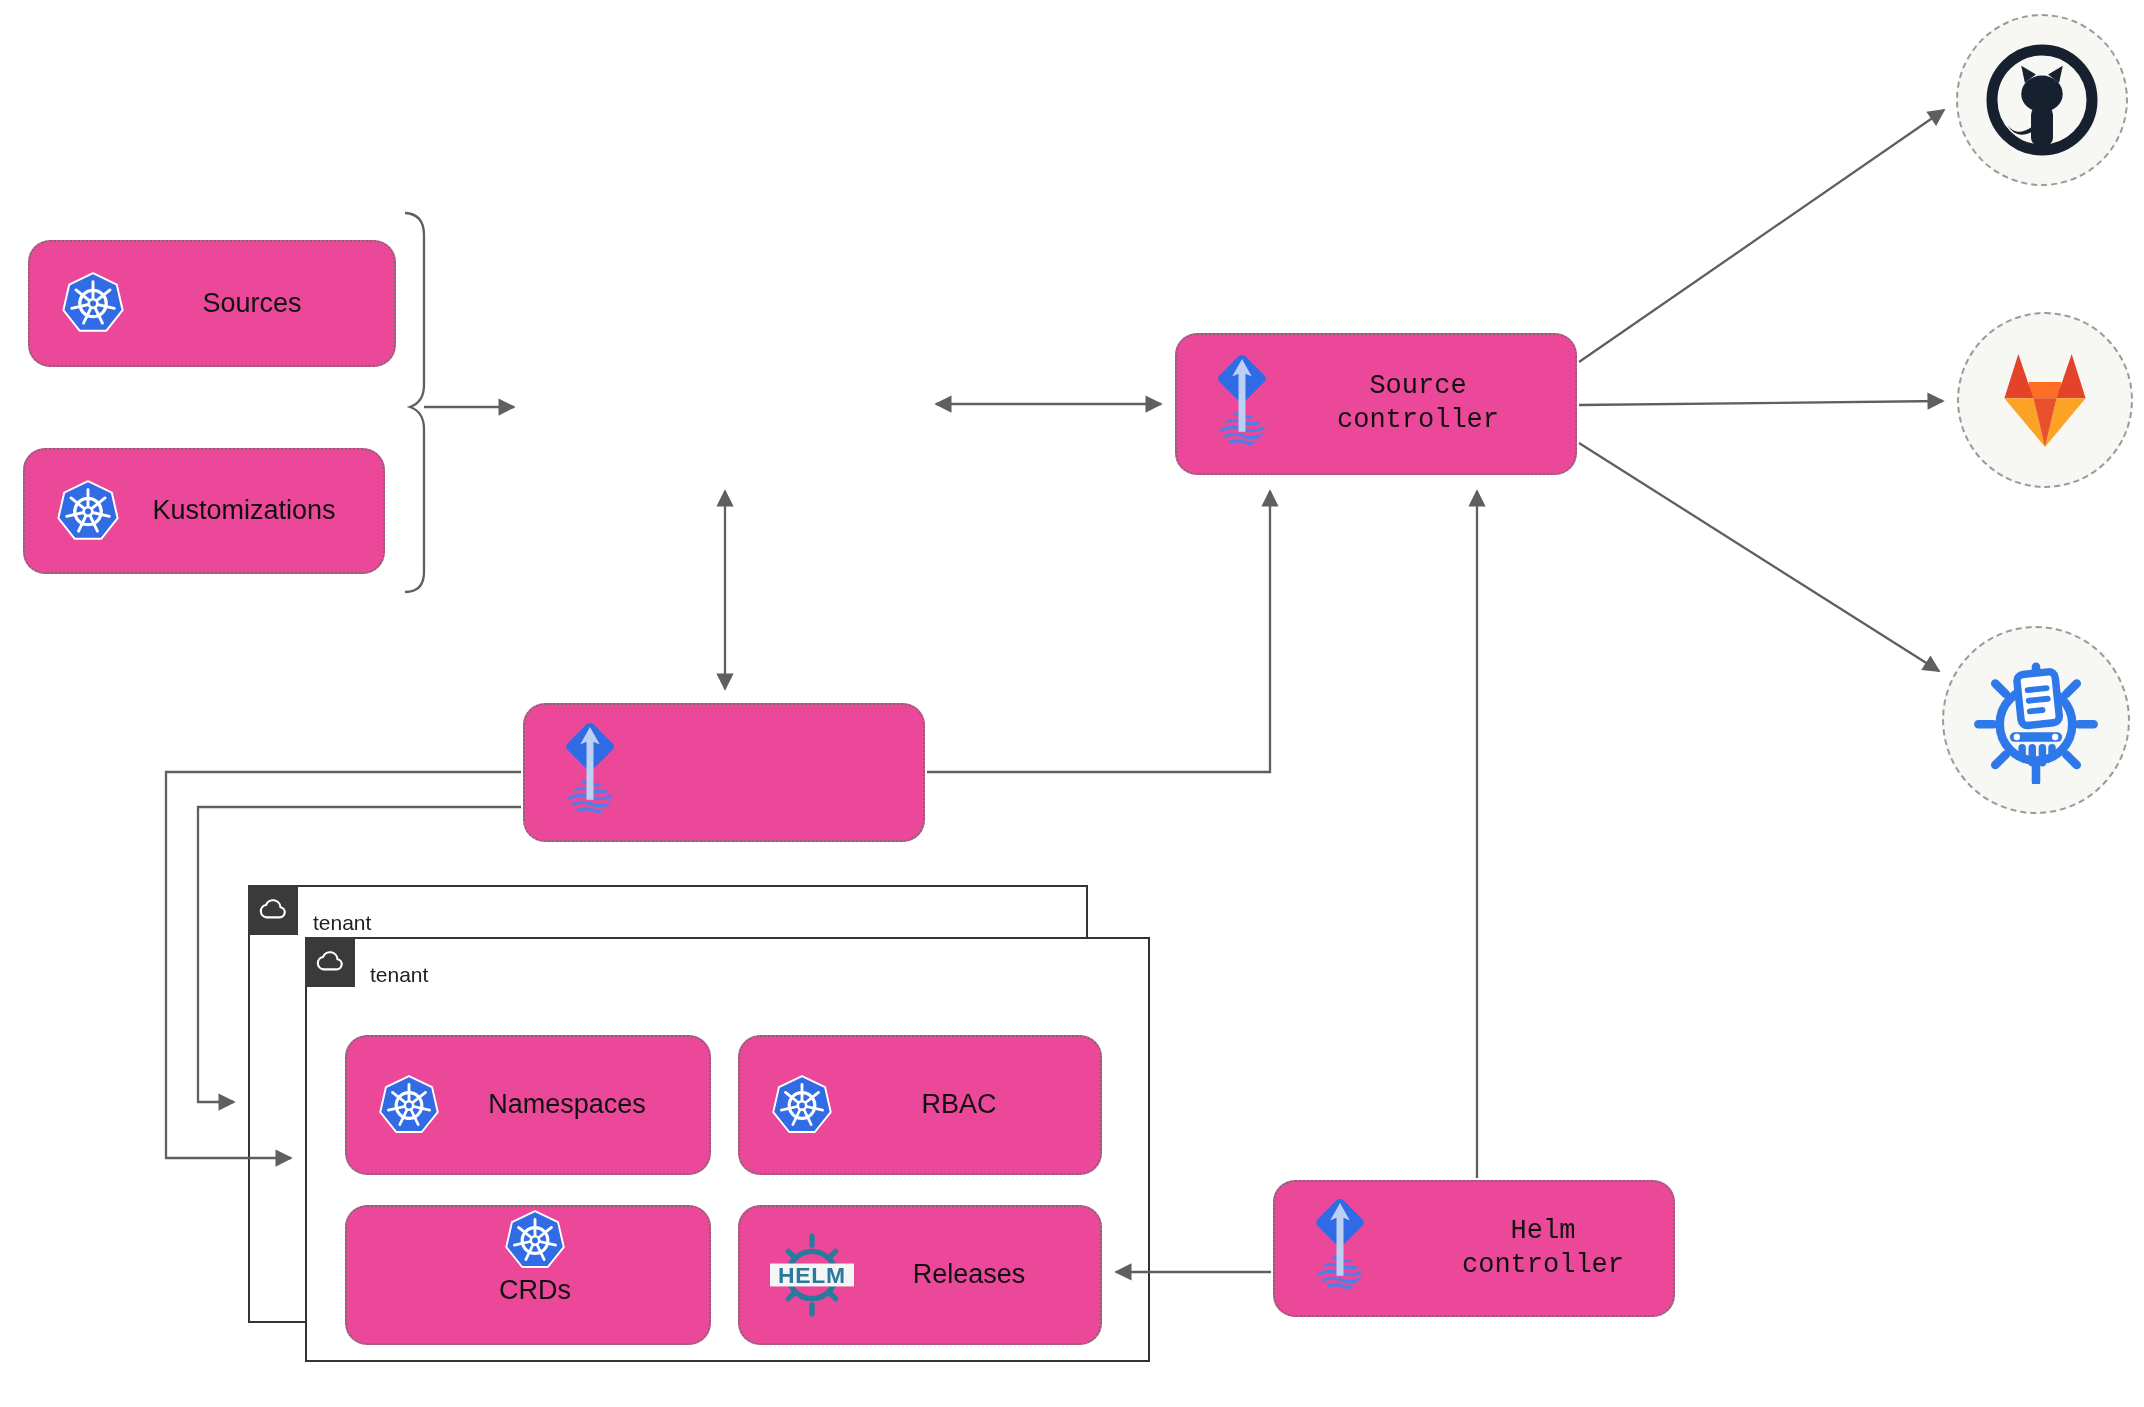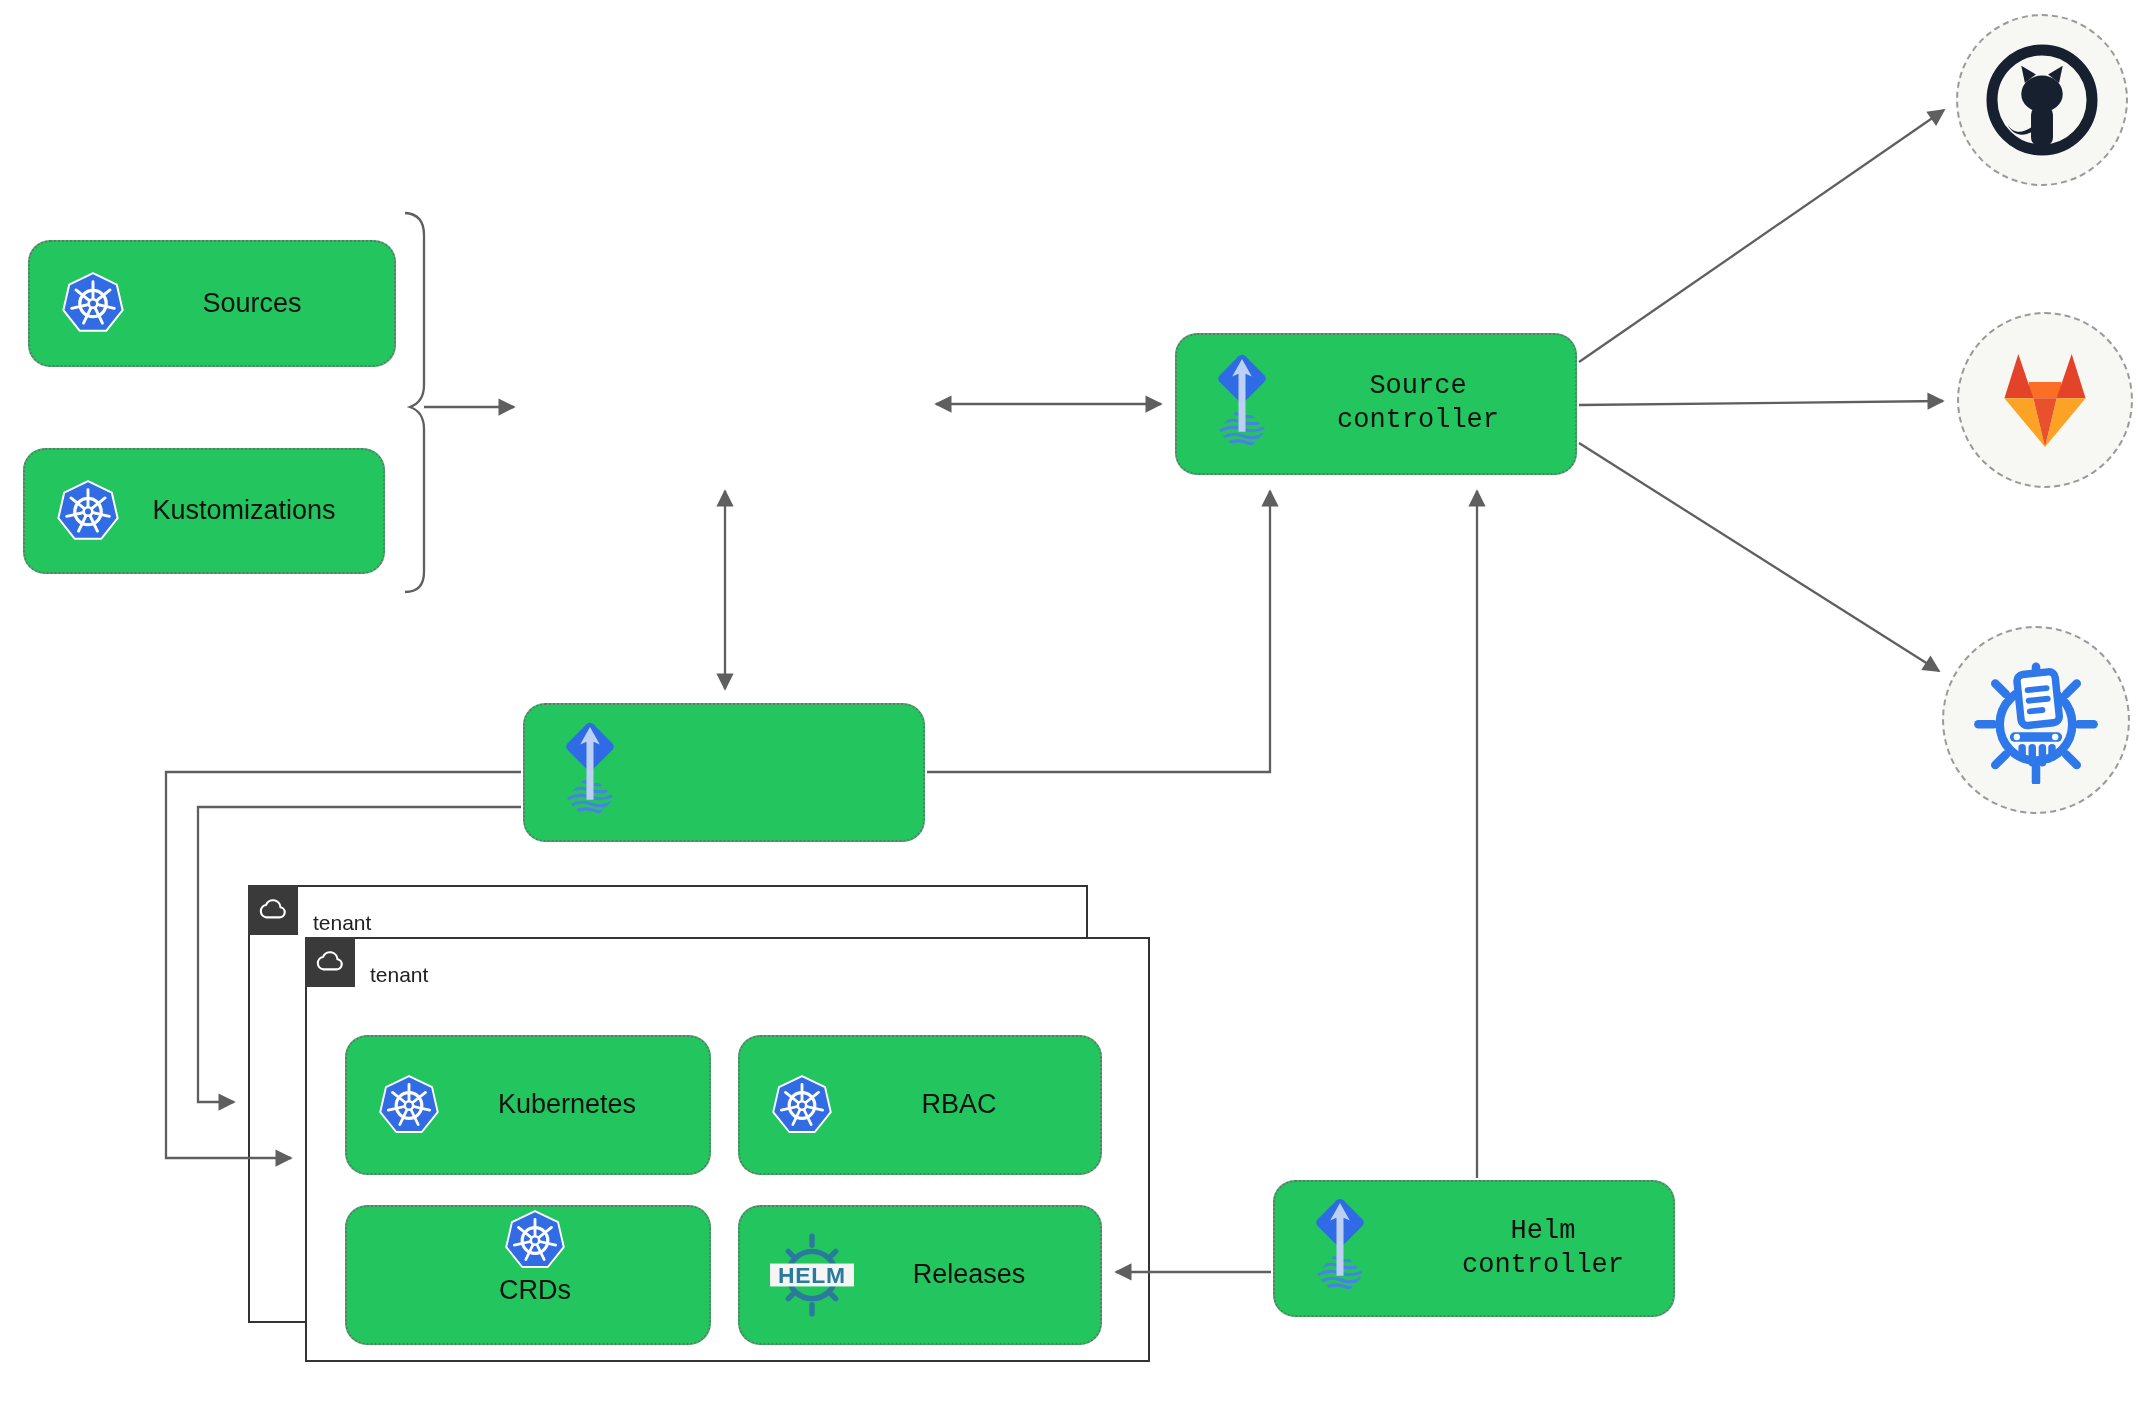--- a/index.html
+++ b/index.html
@@ -1,20 +1,20 @@
 <!DOCTYPE html>
 <html><head>
 <meta charset="utf-8">
 <style>
   html,body { margin:0; padding:0; background:#ffffff; }
   body { font-family:"Liberation Sans", sans-serif; }
   #canvas { position:relative; width:2144px; height:1407px; background:#ffffff; overflow:hidden; }
 
   
-  .node { position:absolute; box-sizing:border-box; background:#22c55e;
+  .node { position:absolute; box-sizing:border-box; background:#ec4899;
           border:2.5px dotted #6e6e6e; border-radius:22px;
           display:flex; align-items:center; padding:0 16px 0 30px; z-index:3; }
   .nlabel { flex:1; text-align:center; font-size:27px; color:#111; line-height:1.25; }
   .ctl .nlabel { padding:0 58px;font-family:Liberation Mono, monospace; }
   .nicon { flex:0 0 auto; }
 
   
   .tenant { position:absolute; box-sizing:border-box; background:#ffffff; border:2.5px solid #333; }
   .tenant.back  { z-index:1; }
   .tenant.front { z-index:2; }
@@ -188,21 +188,21 @@
     <svg class="nicon" width="70" height="105" viewBox="0 0 100 150">
         <use href="#sym-flux"></use>
       </svg>
     <div class="nlabel">Helm controller</div>
   </div>
 
   <div class="node" style="left:345px; top:1035px; width:366px; height:140px;">
     <svg class="nicon" width="64" height="67" viewBox="0 0 100 104">
         <use href="#sym-k8s"></use>
       </svg>
-    <div class="nlabel">Kubernetes</div>
+    <div class="nlabel">Namespaces</div>
   </div>
 
   <div class="node" style="left:738px; top:1035px; width:364px; height:140px;">
     <svg class="nicon" width="64" height="67" viewBox="0 0 100 104">
         <use href="#sym-k8s"></use>
       </svg>
     <div class="nlabel">RBAC</div>
   </div>
 
   <div class="node" style="left:345px; top:1205px; width:366px; height:140px;flex-direction:column;">

